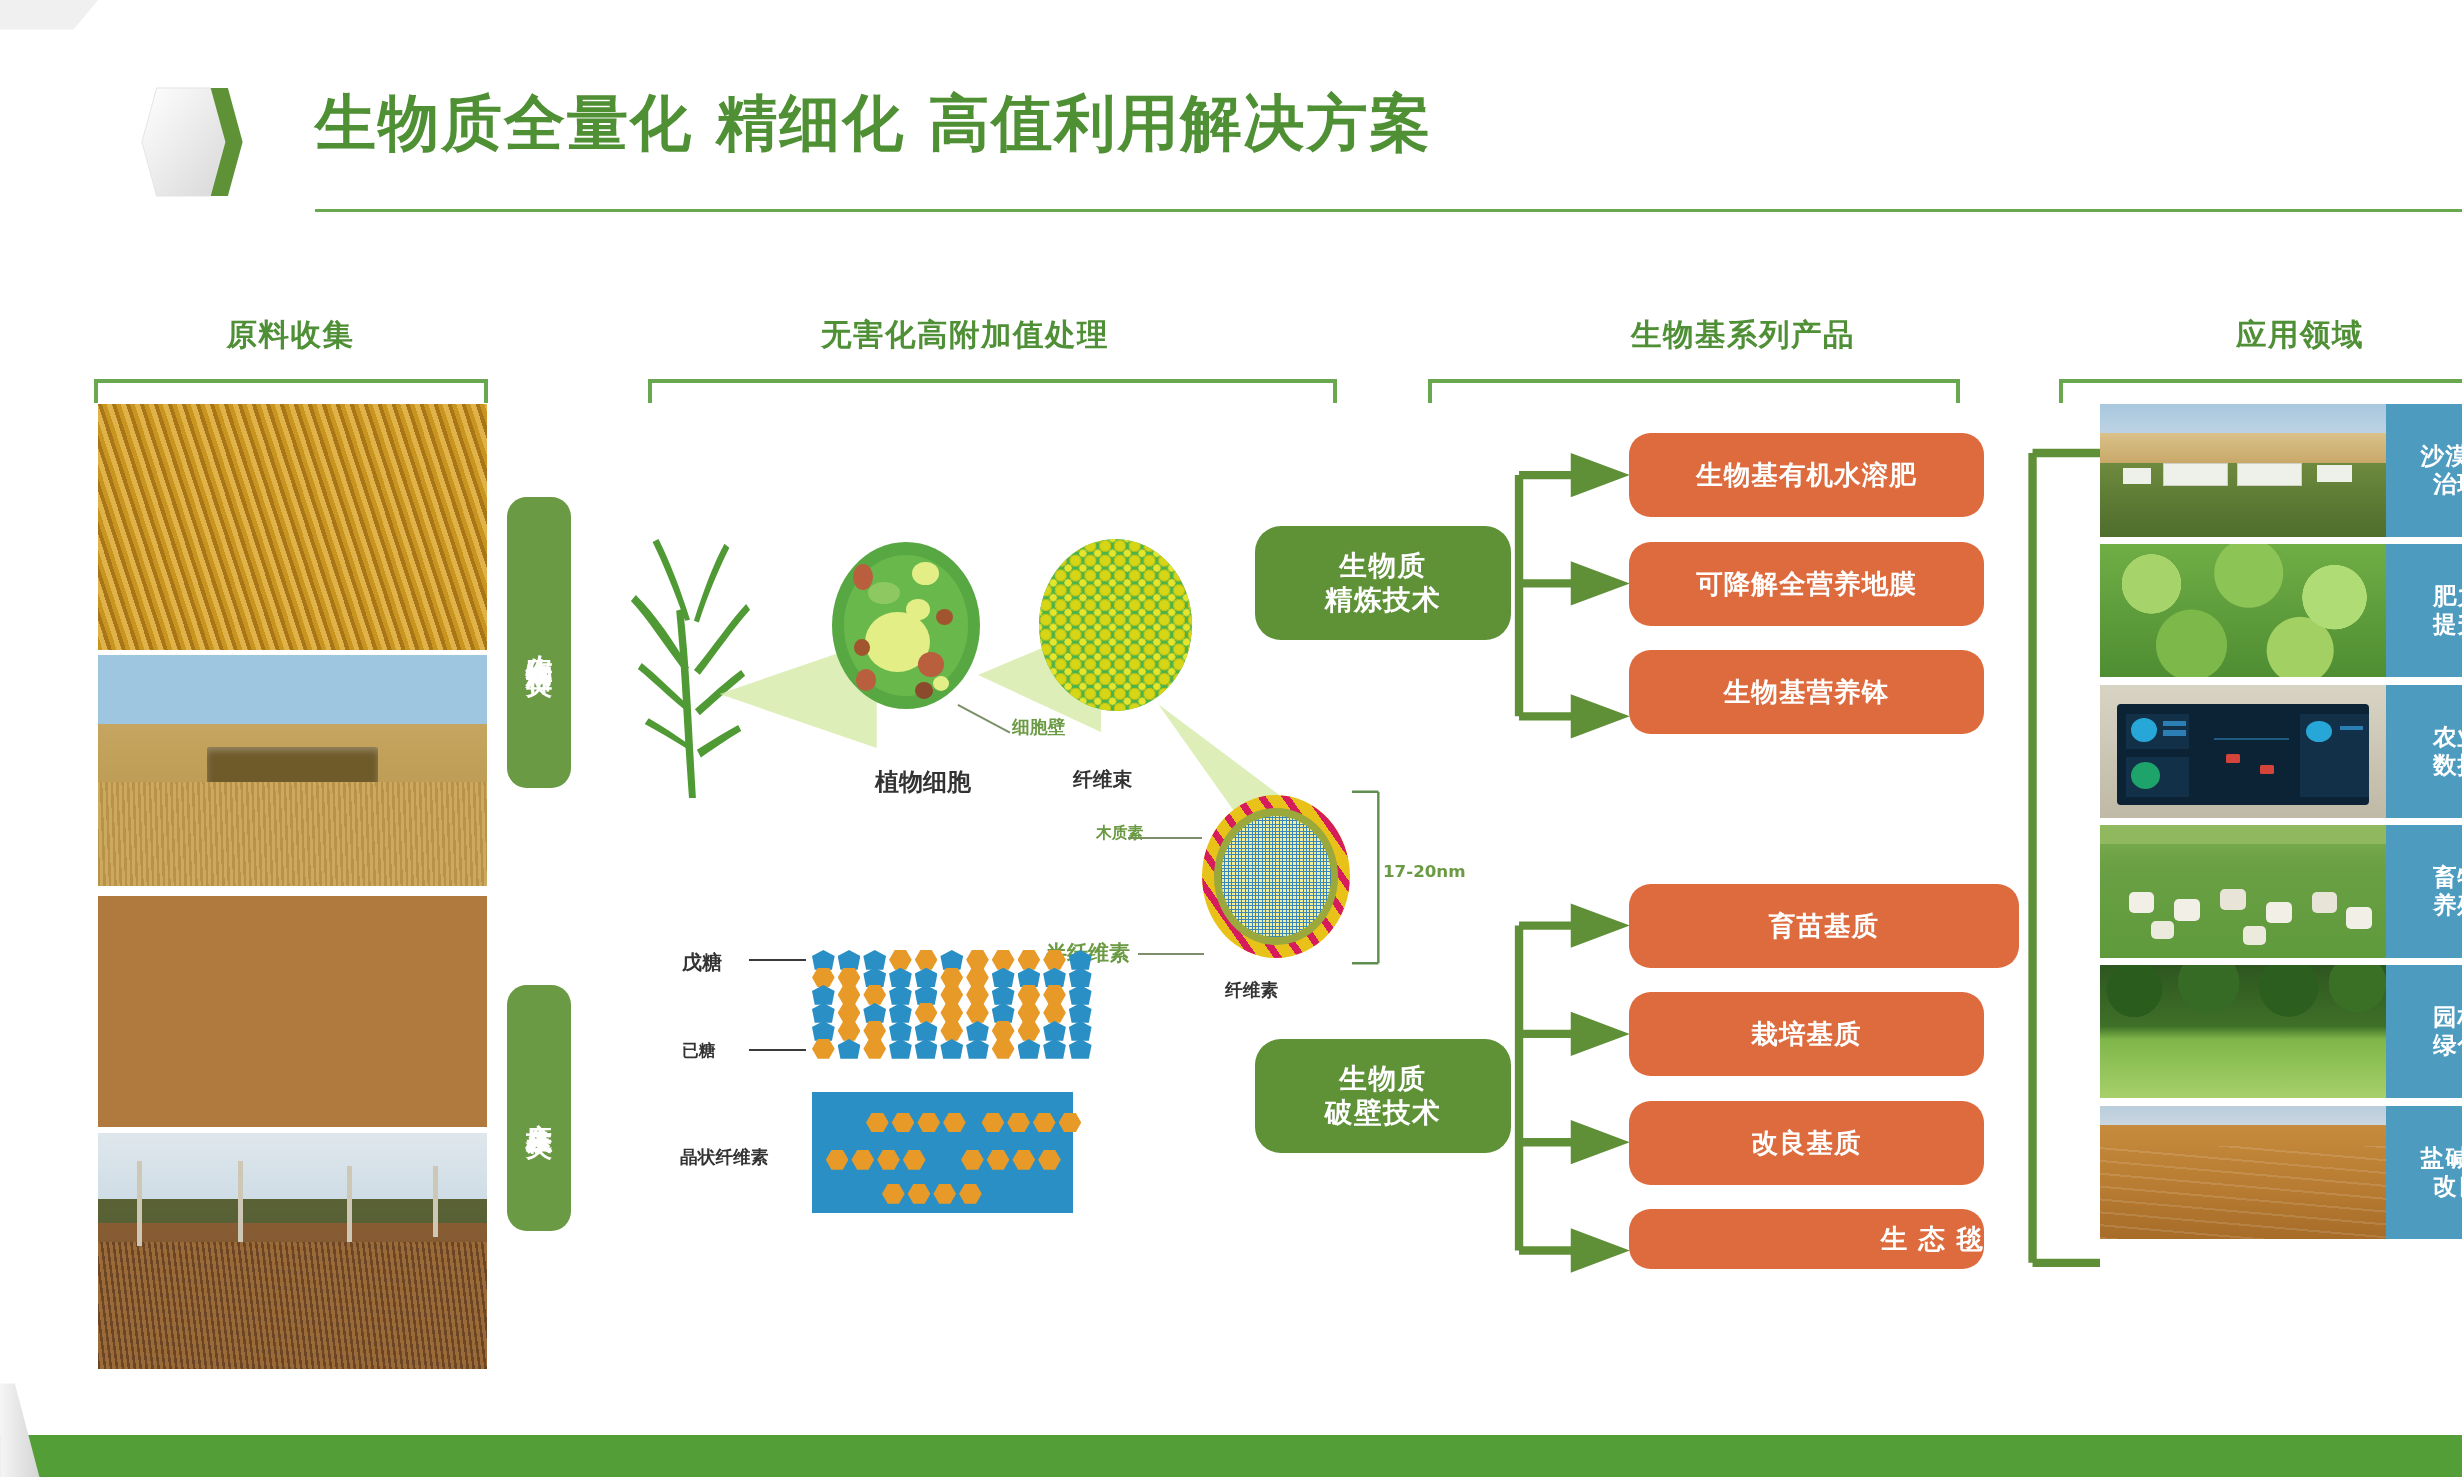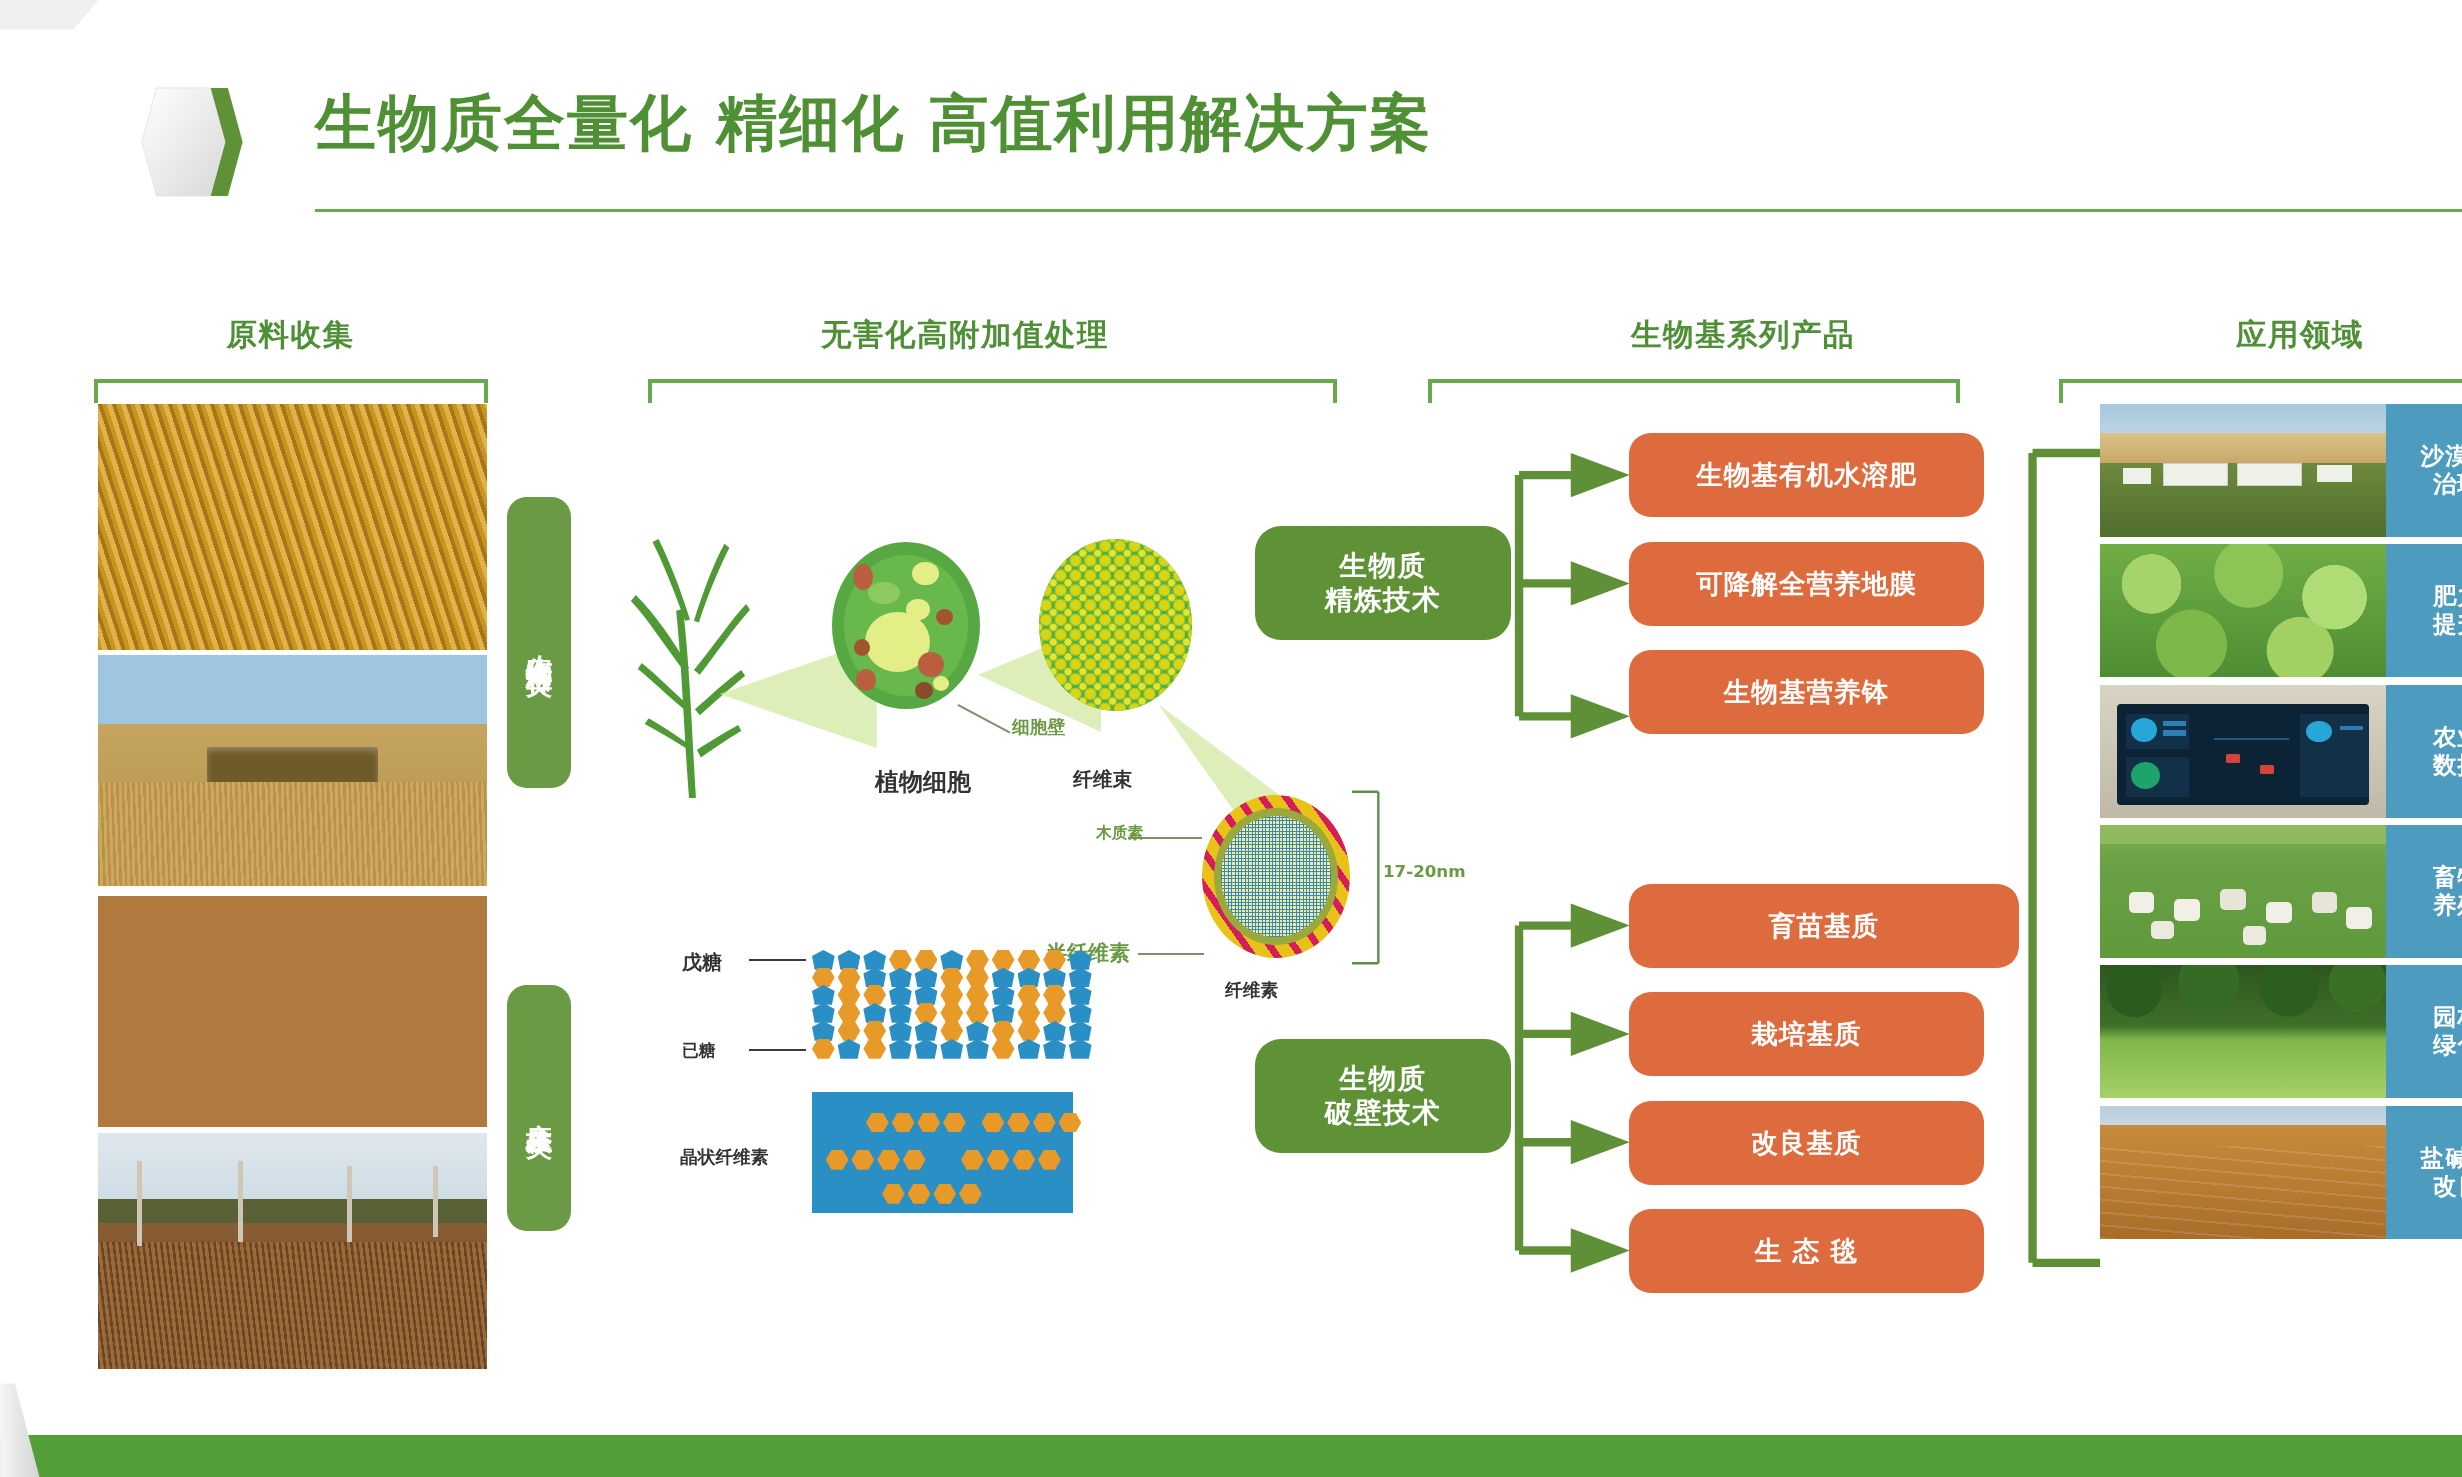--- a/index.html
+++ b/index.html
@@ -408,21 +408,21 @@
 
 <div class="prod" style="left:1629px;top:884px;width:390px;height:84px;">
   <span>育苗基质</span>
 </div>
 <div class="prod" style="left:1629px;top:992px;width:355px;height:84px;">
   <span>栽培基质</span>
 </div>
 <div class="prod" style="left:1629px;top:1101px;width:355px;height:84px;">
   <span>改良基质</span>
 </div>
-<div class="prod" style="left:1629px;top:1209px;width:355px;height:84px;">
+<div class="prod" style="left:1629px;top:1209px;width:355px;height:60px;justify-content:flex-end;">
   <span>生 态 毯</span>
 </div>
 
 <div class="approw" style="left:2100px;top:404px;">
   <div class="appimg" style="background:linear-gradient(#a8c7de 0%,#bdd3e4 22%,#d9c188 22%,#c9a96a 44%,#6d8a3e 44%,#4f6d2c 100%);">
     <div style="position:absolute;left:22%;top:44%;width:22%;height:16%;background:#eef0ea;border:1px solid #cfcfc6;"></div>
     <div style="position:absolute;left:48%;top:44%;width:22%;height:16%;background:#eef0ea;border:1px solid #cfcfc6;"></div>
     <div style="position:absolute;left:76%;top:46%;width:12%;height:13%;background:#eef0ea;"></div>
     <div style="position:absolute;left:8%;top:48%;width:10%;height:12%;background:#eef0ea;"></div>
   </div>

